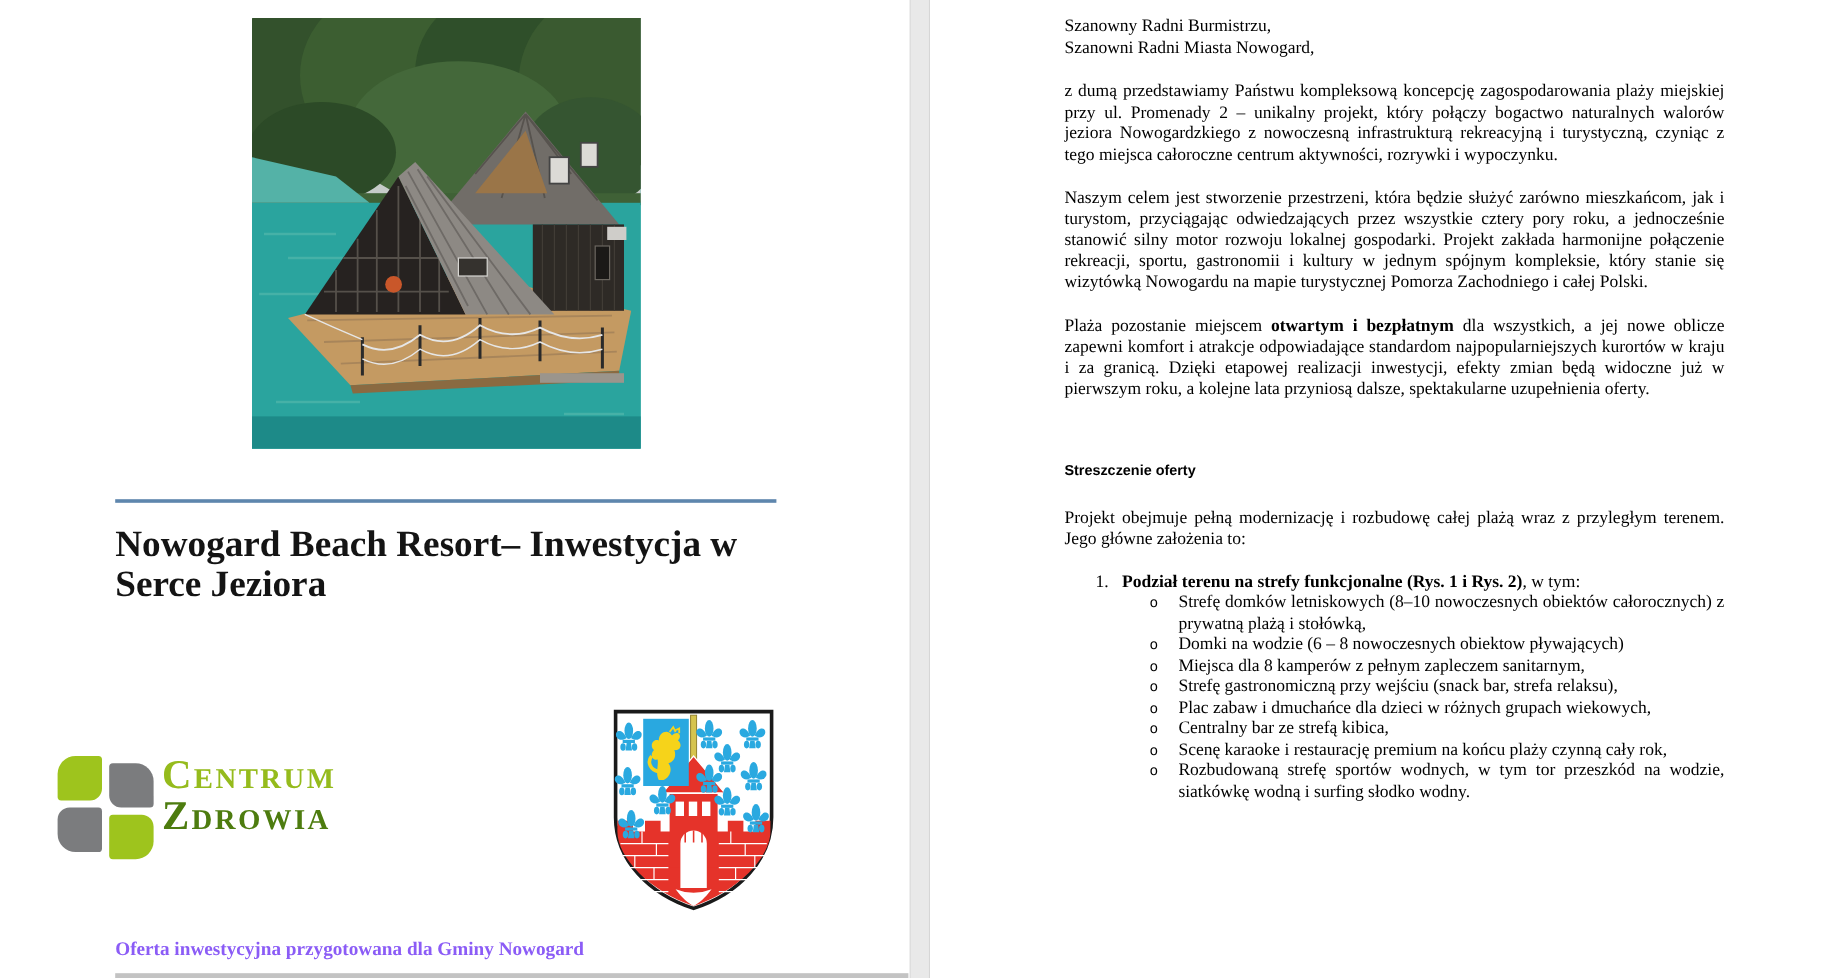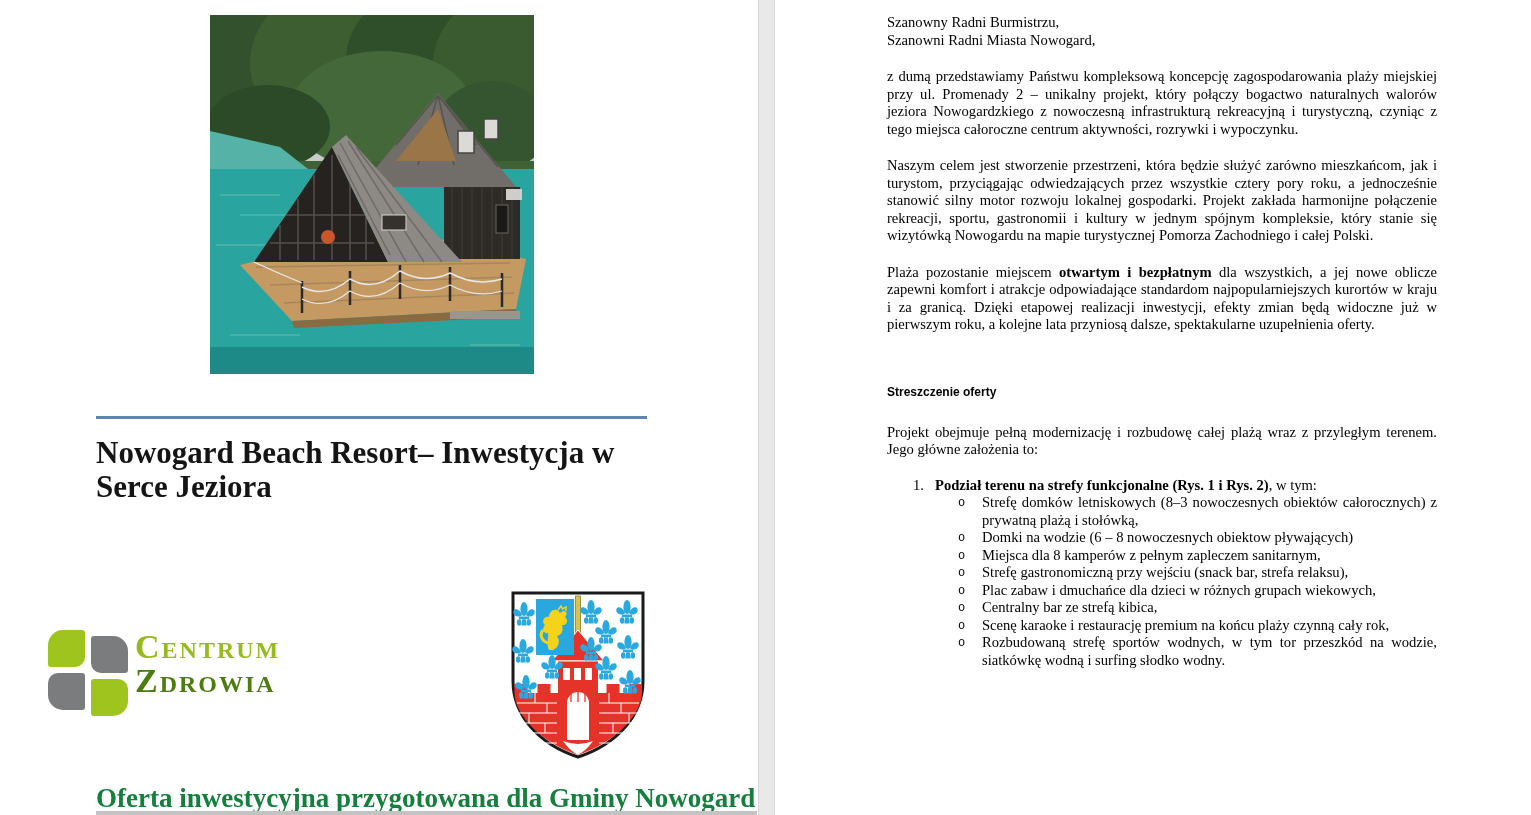--- a/index.html
+++ b/index.html
@@ -27,21 +27,21 @@
   .sq.bl{left:0;top:43px;background:#7b7c7e;border-radius:10px 3px 3px 15px;}
   .sq.br{left:43px;top:49px;background:#9ec41d;border-radius:3px 10px 15px 3px;}
   .logo-text{position:absolute;left:87px;top:-2px;white-space:nowrap;}
   .lt{font-variant:small-caps;font-size:34px;line-height:37px;letter-spacing:2px;font-weight:bold;
       font-family:"Liberation Serif", serif;}
   .lt1{color:#95bb1c;}
   .lt2{color:#4d7c0f;margin-top:-3px;}
   .arms{position:absolute;left:505px;top:588px;width:146px;height:175px;}
   .footer{
     position:absolute;left:96px;top:783px;width:660px;
-    font-weight:bold;font-size:27px;color:#15803d;white-space:nowrap;
+    font-weight:bold;font-size:16px;color:#8b5cf6;white-space:nowrap;
   }
   .next-edge{position:absolute;left:96px;top:811px;width:661px;height:4px;background:#c3c3c3;}
 
   
   .rp{position:absolute;left:112px;top:14px;width:550px;font-size:14.6px;line-height:17.5px;}
   .rp .sal{margin:0;text-align:left;}
   .rp p{margin:19px 0 0 0;text-align:justify;}
   .rp .h2{margin:49px 0 0 0;font-family:"Liberation Sans", sans-serif;font-weight:bold;font-size:12px;line-height:18px;}
   .rp .intro{margin-top:23px;}
   .olitem{margin-top:18px;position:relative;padding-left:48px;text-align:left;}
@@ -180,21 +180,21 @@
     <p><span>Plaża pozostanie miejscem </span><span class="bold">otwartym i bezpłatnym</span><span> dla wszystkich, a jej nowe oblicze zapewni komfort i atrakcje odpowiadające standardom najpopularniejszych kurortów w kraju i za granicą. Dzięki etapowej realizacji inwestycji, efekty zmian będą widoczne już w pierwszym roku, a kolejne lata przyniosą dalsze, spektakularne uzupełnienia oferty.</span></p>
 
     <div class="h2">Streszczenie oferty</div>
 
     <p class="intro">Projekt obejmuje pełną modernizację i rozbudowę całej plażą wraz z przyległym terenem. Jego główne założenia to:</p>
 
     <div class="olitem">
       <span class="olnum">1.</span><span class="bold">Podział terenu na strefy funkcjonalne (Rys. 1 i Rys. 2)</span><span>, w tym:</span>
     </div>
 
-    <div class="bullet"><span class="bm">o</span><span>Strefę domków letniskowych (8–3 nowoczesnych obiektów całorocznych) z prywatną plażą i stołówką,</span></div>
+    <div class="bullet"><span class="bm">o</span><span>Strefę domków letniskowych (8–10 nowoczesnych obiektów całorocznych) z prywatną plażą i stołówką,</span></div>
     <div class="bullet"><span class="bm">o</span><span>Domki na wodzie (6 – 8 nowoczesnych obiektow pływających)</span></div>
     <div class="bullet"><span class="bm">o</span><span>Miejsca dla 8 kamperów z pełnym zapleczem sanitarnym,</span></div>
     <div class="bullet"><span class="bm">o</span><span>Strefę gastronomiczną przy wejściu (snack bar, strefa relaksu),</span></div>
     <div class="bullet"><span class="bm">o</span><span>Plac zabaw i dmuchańce dla dzieci w różnych grupach wiekowych,</span></div>
     <div class="bullet"><span class="bm">o</span><span>Centralny bar ze strefą kibica,</span></div>
     <div class="bullet"><span class="bm">o</span><span>Scenę karaoke i restaurację premium na końcu plaży czynną cały rok,</span></div>
     <div class="bullet"><span class="bm">o</span><span>Rozbudowaną strefę sportów wodnych, w tym tor przeszkód na wodzie, siatkówkę wodną i surfing słodko wodny.</span></div>
 
   </div>
 </div>

